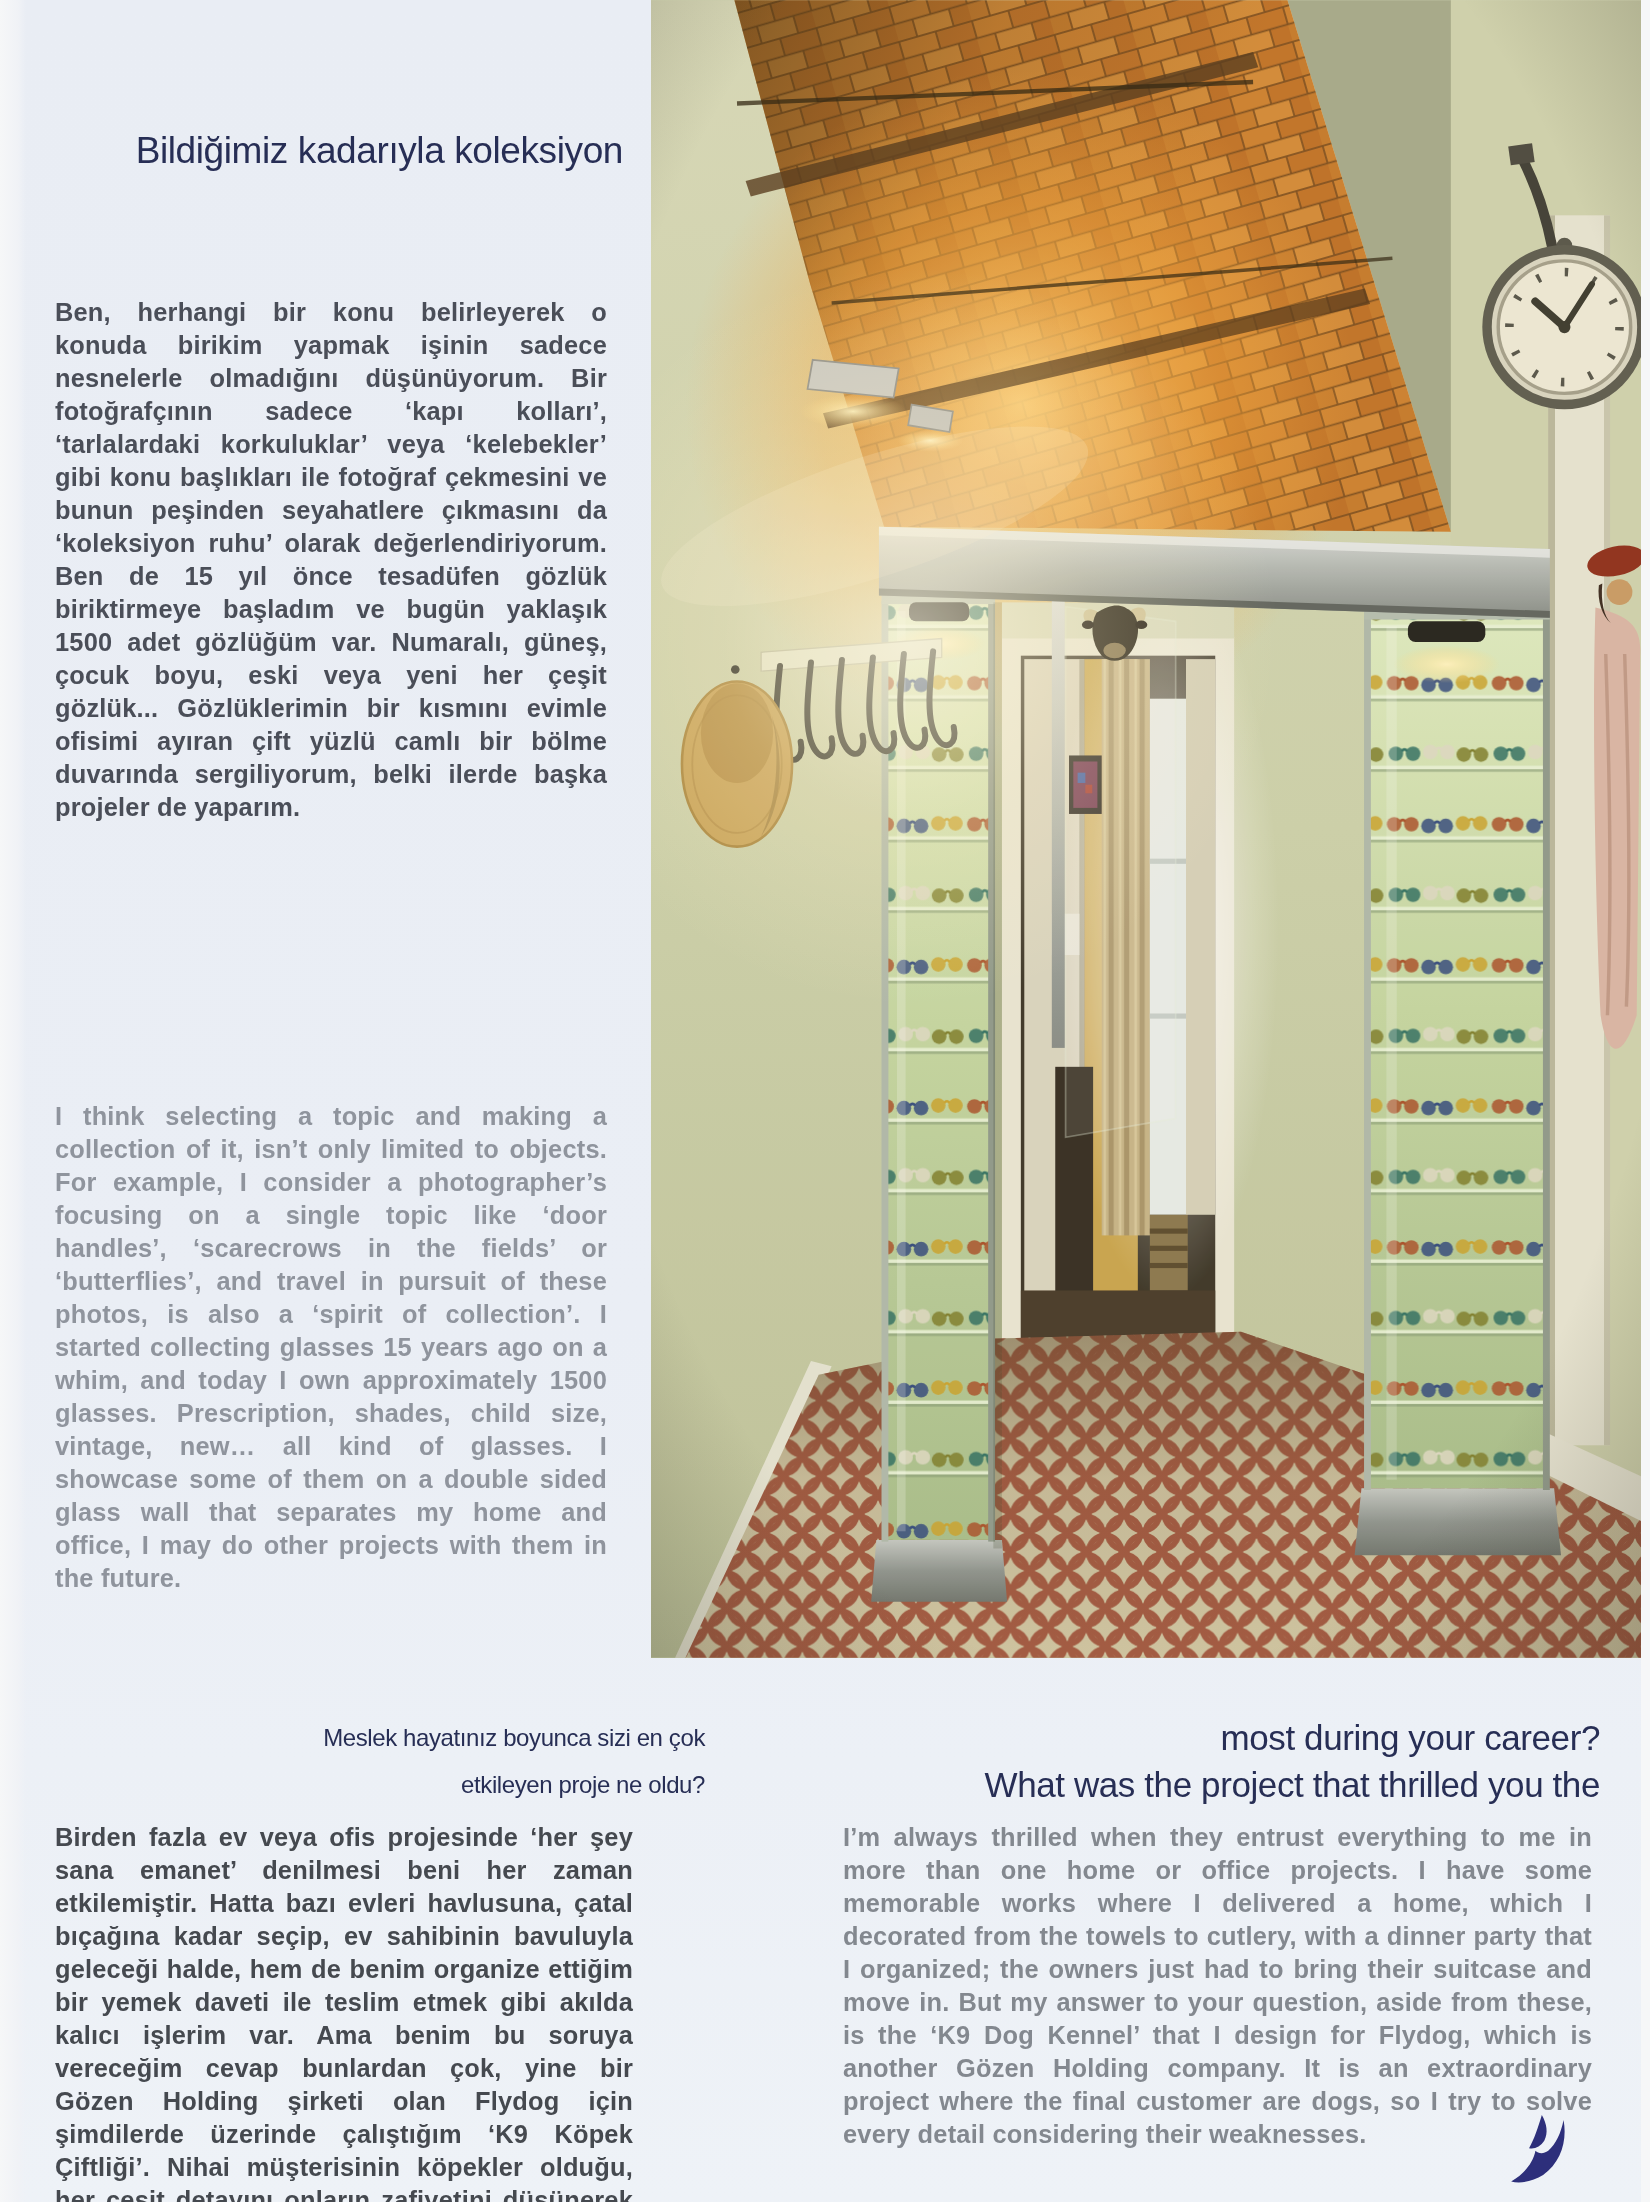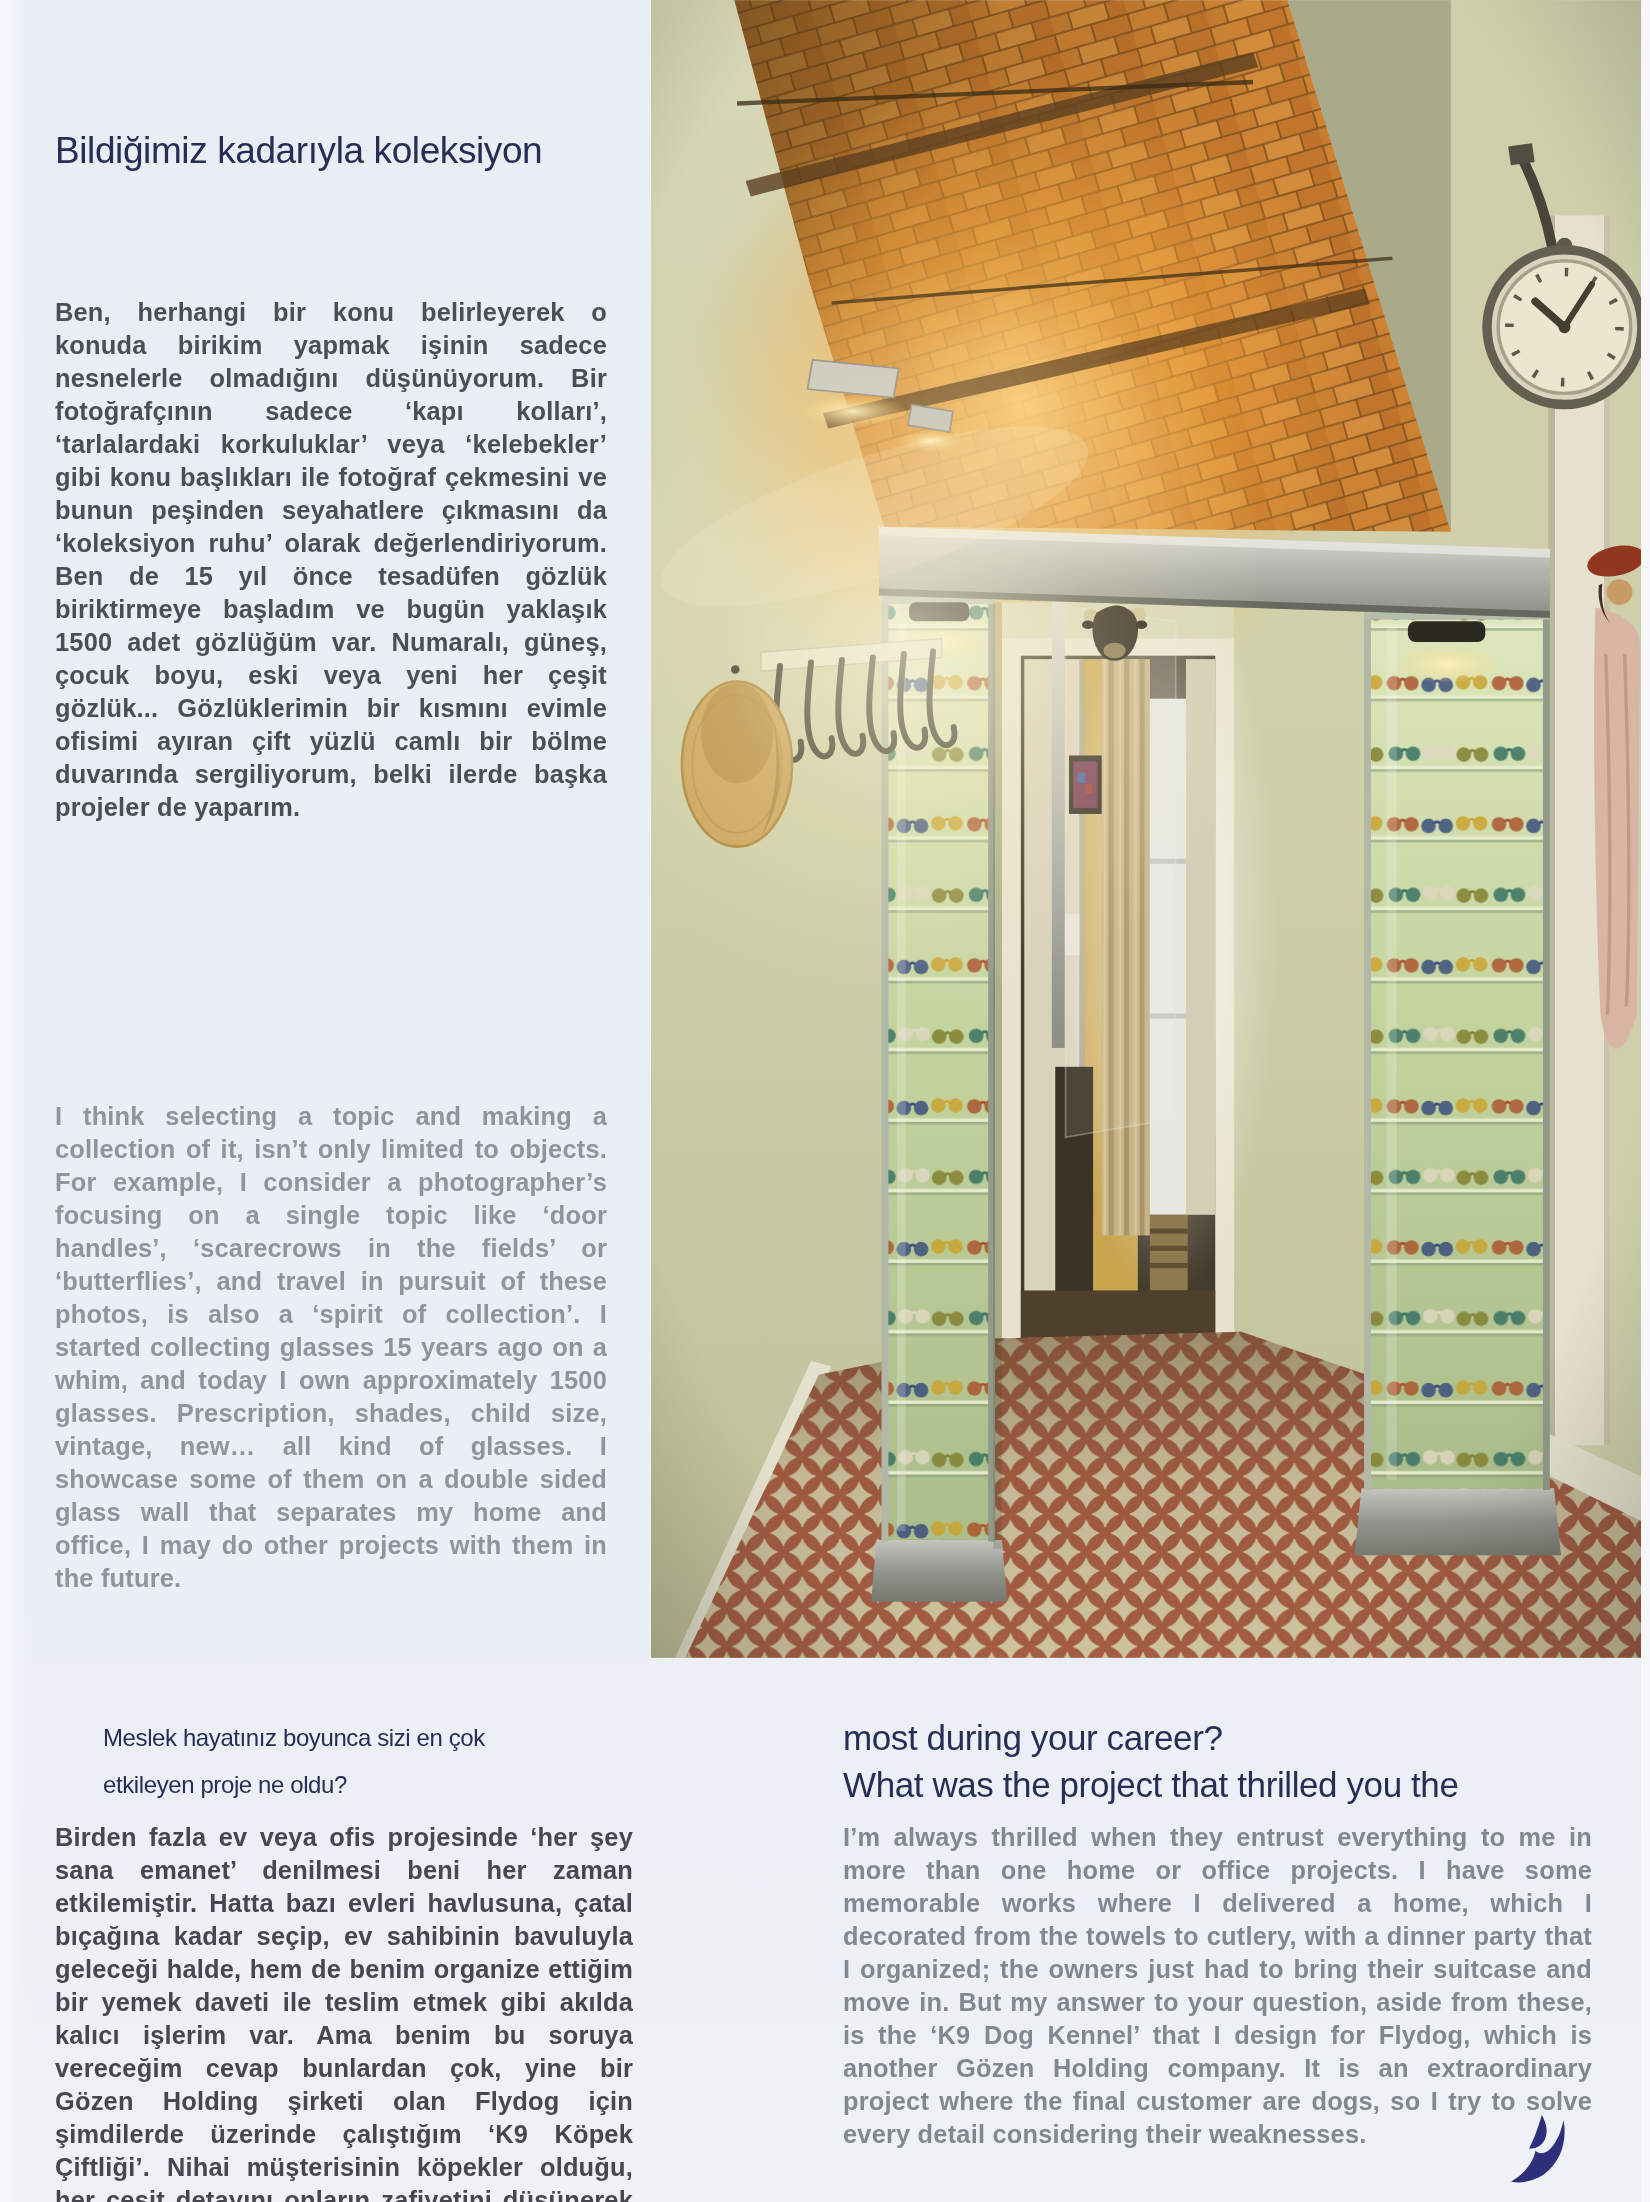--- a/index.html
+++ b/index.html
@@ -5,21 +5,21 @@
   html,body{margin:0;padding:0;background:#ffffff;}
   .page{
     position:relative;width:1650px;height:2203px;overflow:hidden;
     background:linear-gradient(180deg,#e9edf4 0%,#eaeef5 60%,#eef2f7 100%);
     font-family:"Liberation Sans","DejaVu Sans",sans-serif;
   }
   .edge{position:absolute;top:0;height:100%;}
   .edge.left{left:0;width:26px;background:linear-gradient(90deg,#f6f7f8 0%,#f0f2f6 70%,rgba(240,242,246,0) 100%);}
   .edge.right{right:0;width:8.6px;background:#f6f7f8;}
   .col{position:absolute;}
-  .h-navy{color:#272e55;font-size:37px;line-height:49px;letter-spacing:-0.4px;font-weight:400;}
+  .h-navy{color:#272e55;font-size:37px;line-height:49px;letter-spacing:-0.4px;font-weight:400;text-align:right;}
   .body-txt{font-size:25.4px;line-height:33px;text-align:justify;letter-spacing:0.2px;font-weight:bold;}
   .tr-dark{color:#4a4e58;}
   .en-light{color:#8f949d;}
   .tr-dark2{color:#45494f;}
   .en-light2{color:#83888f;}
   .photo{position:absolute;left:651px;top:0;width:990px;height:1658px;background:#c7cca8;}
   .photo svg{display:block;}
   .footer-num{position:absolute;left:1666px;top:2130px;font-size:30px;color:#3c414b;}
   .footer-logo{position:absolute;left:1507px;top:2115px;width:62px;height:69px;}
 </style>

